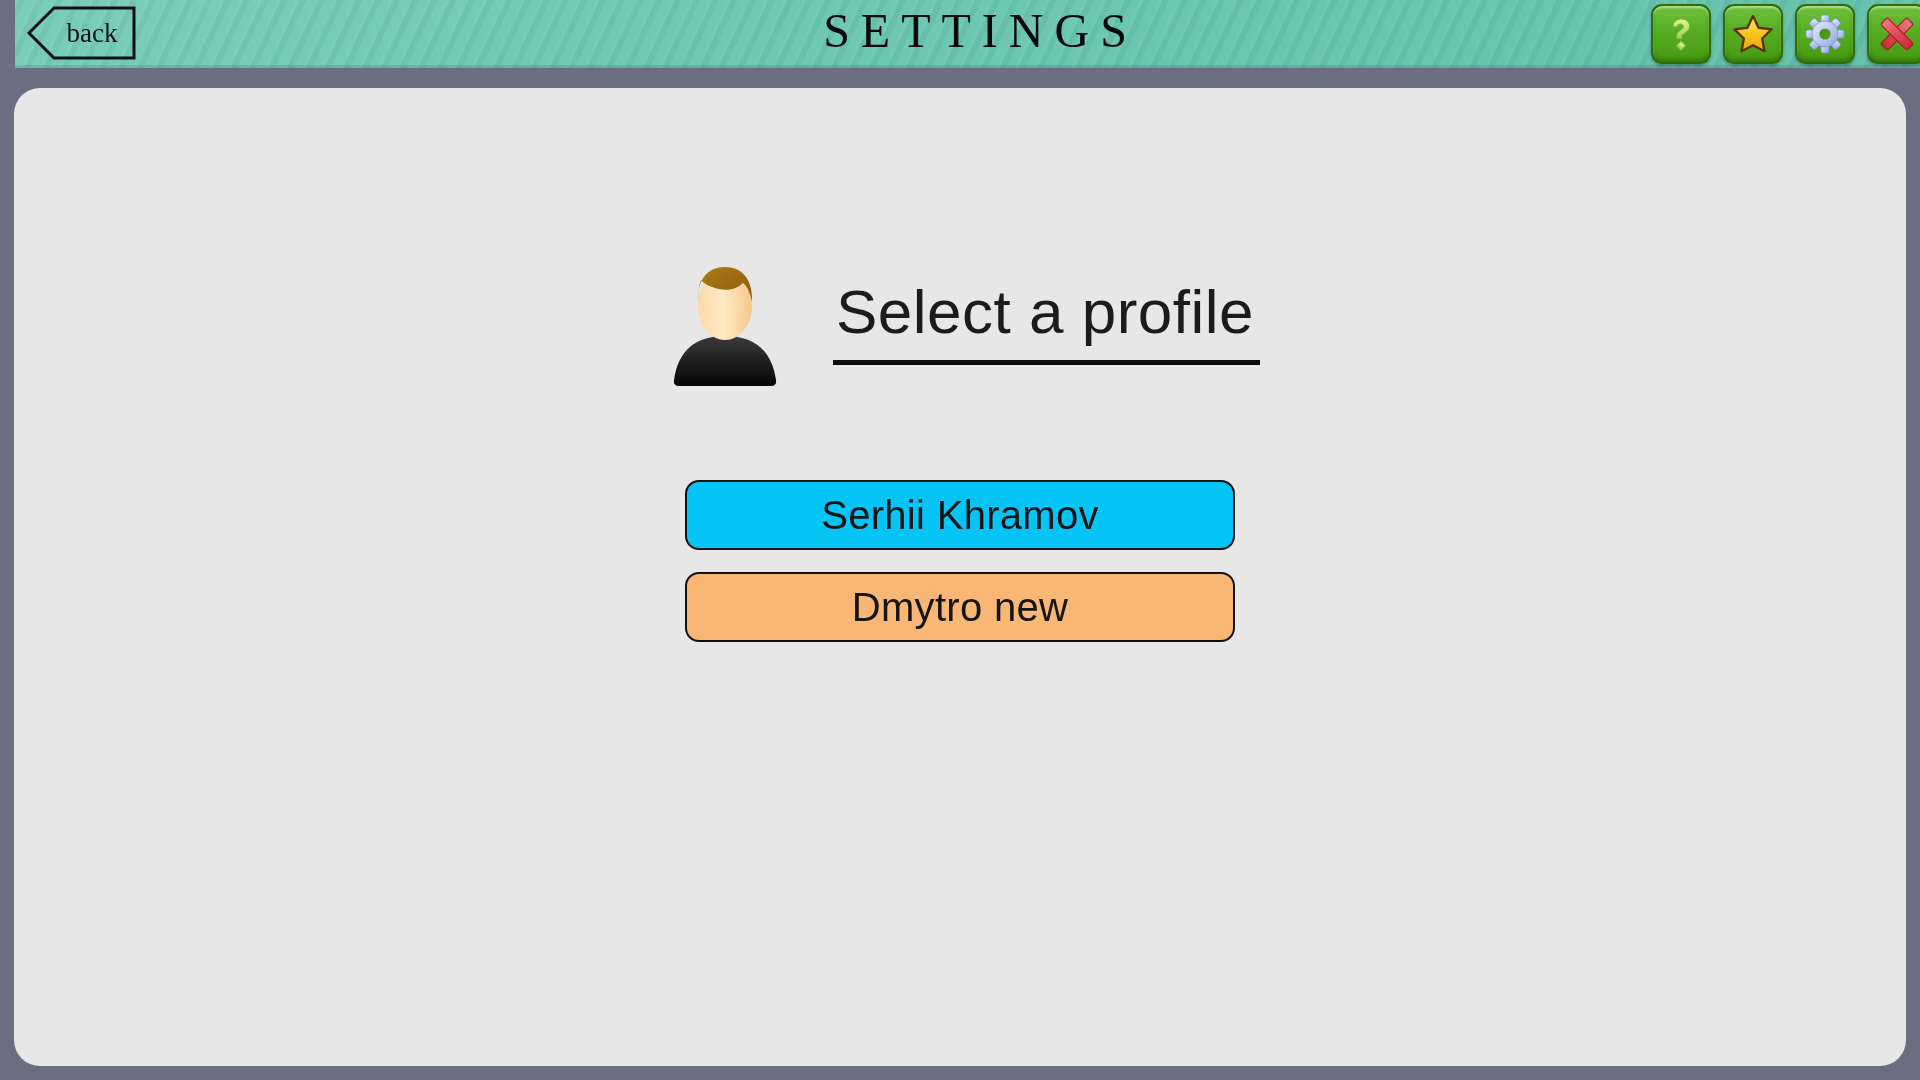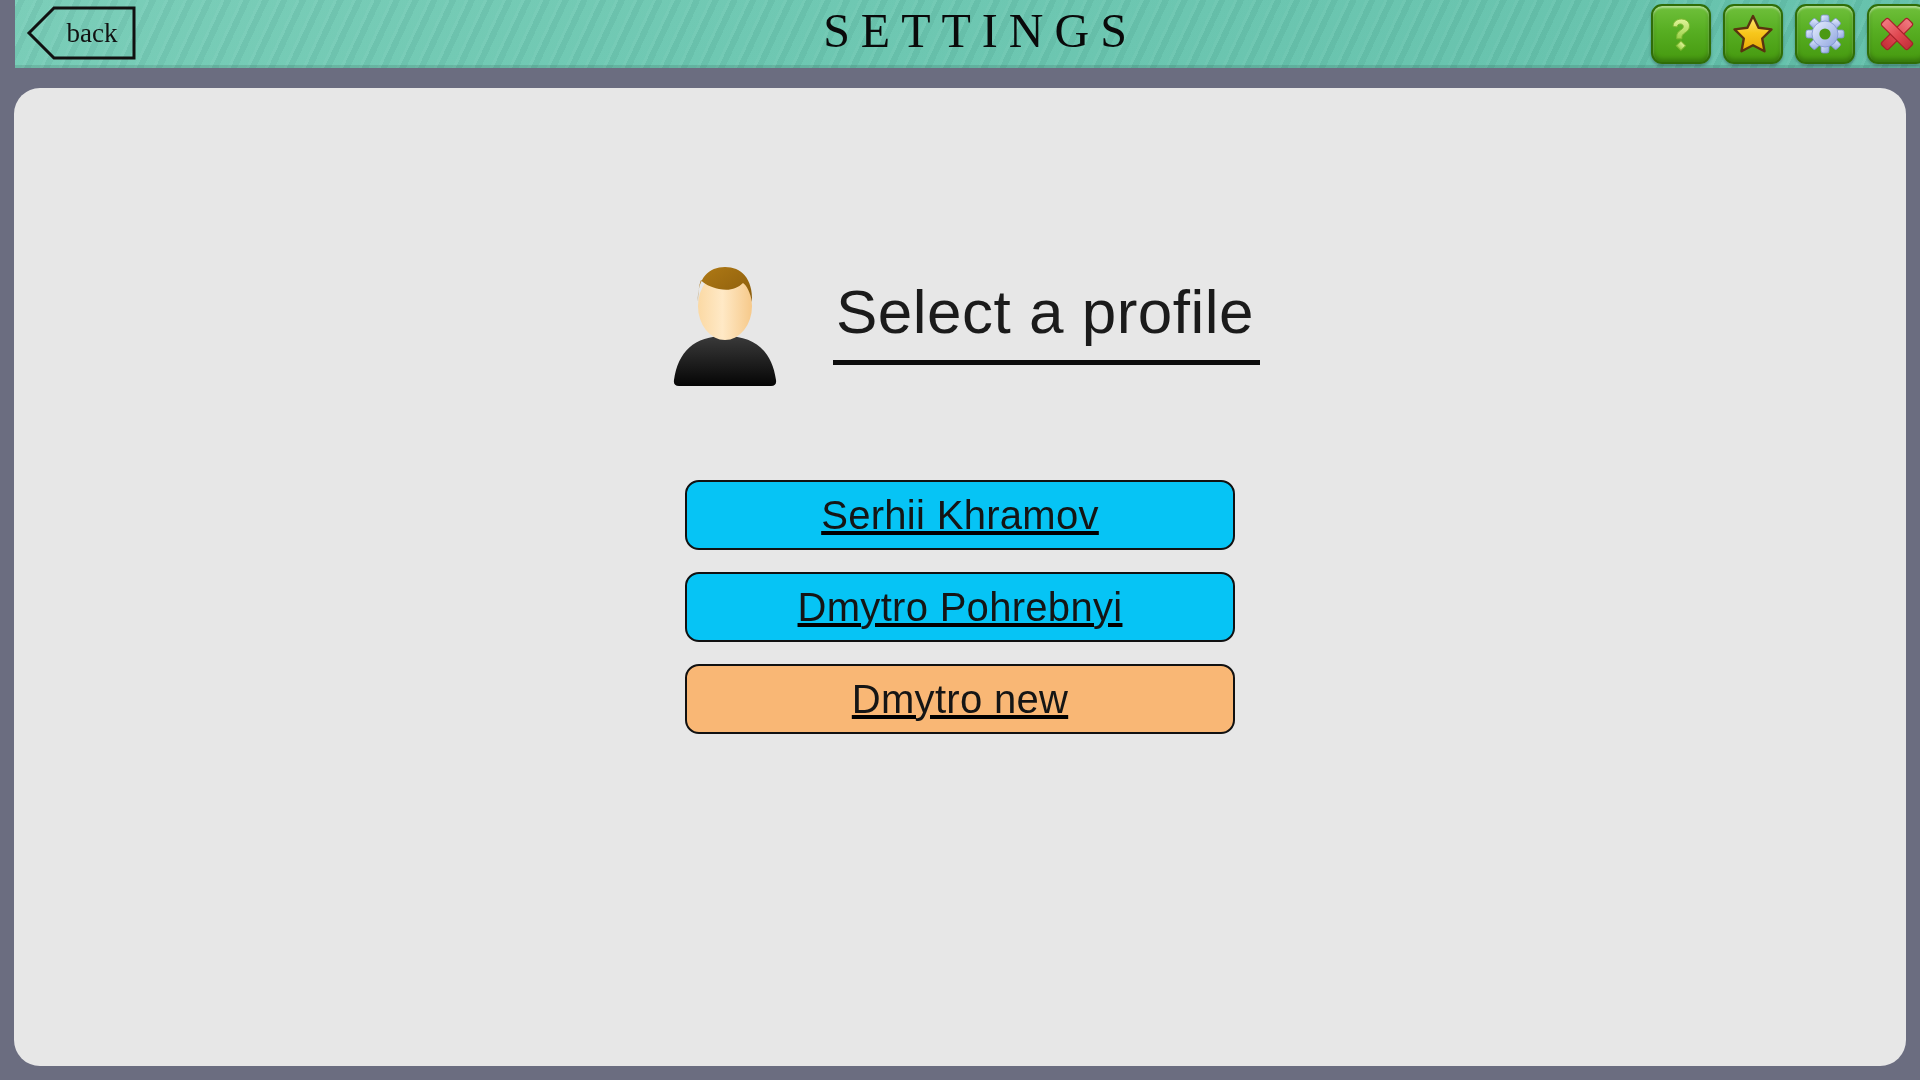--- a/index.html
+++ b/index.html
@@ -149,21 +149,20 @@
 
   .profile-buttons {
     position: absolute;
     left: 0;
     top: 392px;
     width: 1892px;
     display: flex;
     flex-direction: column;
     align-items: center;
     gap: 22px;
-    text-decoration: underline;
   }
   .profile-btn {
     width: 550px;
     height: 70px;
     border: 2.5px solid #111;
     border-radius: 14px;
     display: flex;
     align-items: center;
     justify-content: center;
     font-size: 40px;
@@ -288,17 +287,16 @@
     </svg>
 
     <div class="heading-wrap">
       <div class="heading-text">Select a profile</div>
       <div class="heading-rule"></div>
     </div>
   </div>
 
   <div class="profile-buttons">
     <div class="profile-btn existing">Serhii Khramov</div>
-    <div class="profile-btn existing">Dmytro Pohrebnyi</div>
     <div class="profile-btn create">Dmytro new</div>
   </div>
 
 </div>
 
 </body></html>

